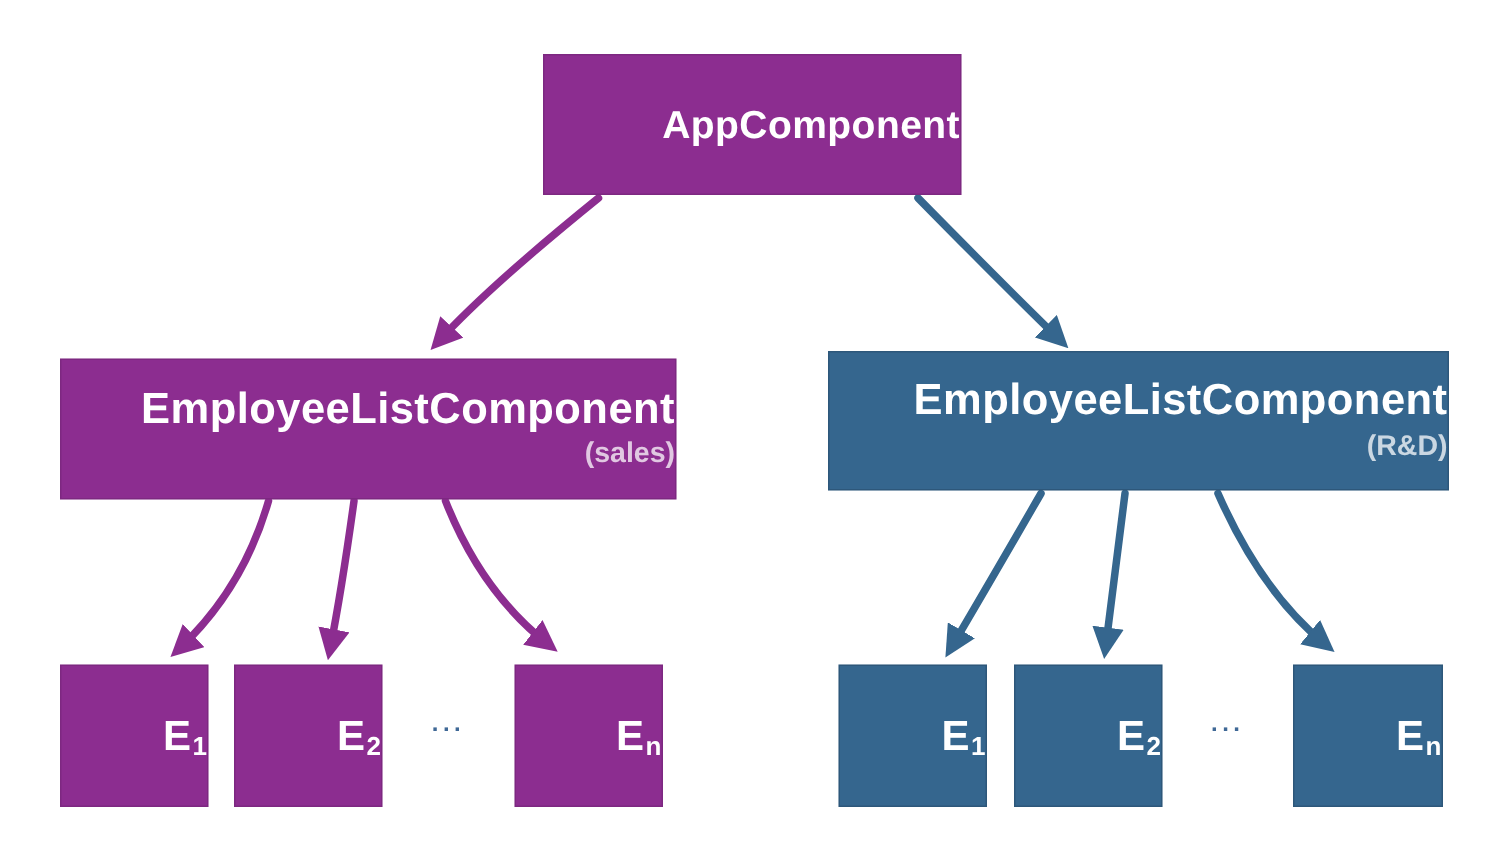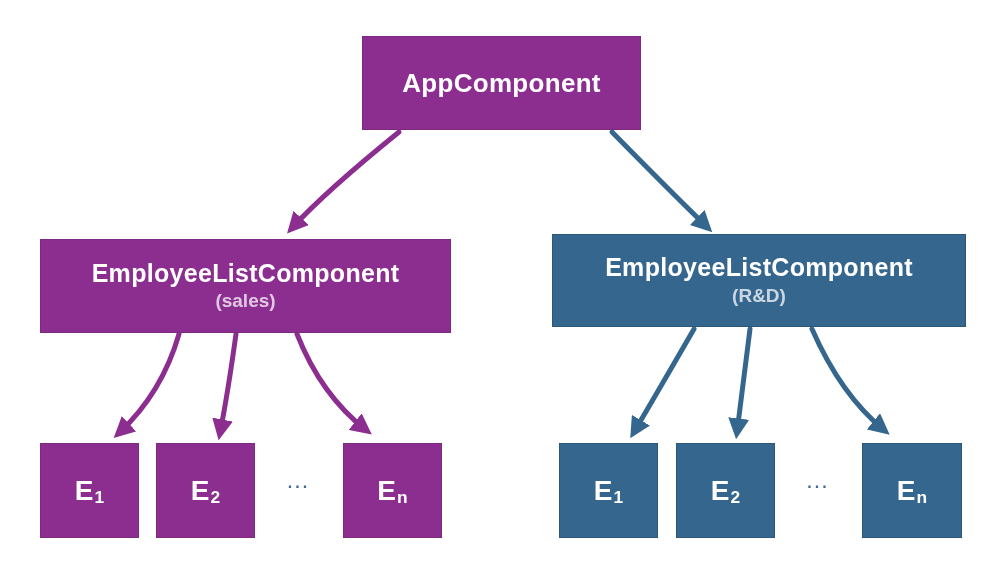--- a/index.html
+++ b/index.html
@@ -19,39 +19,39 @@
     position: absolute;
     left: 0; top: 0;
     width: 1000px;
     height: 577px;
     pointer-events: none;
   }
   .node {
     position: absolute;
     display: flex;
     flex-direction: column;
-    align-items: center;
+    align-items: flex-end;
     justify-content: center;
     color: #ffffff;
     font-weight: bold;
     text-align: center;
     box-sizing: border-box;
   }
   .purple { background: #8c2d90; border: 1px solid rgba(0,0,0,0.10); }
   .blue   { background: #35668e; border: 1px solid rgba(0,0,0,0.14); }
 
   .app-node {
     left: 362px; top: 36px;
     width: 279px; height: 94px;
     font-size: 26px;
     letter-spacing: 0.3px;
   }
   .elc-sales { left: 40px;  top: 239px; width: 411px; height: 94px; }
   .elc-rnd   { left: 552px; top: 234px; width: 414px; height: 93px; }
-  .elc-title { font-size: 25px; line-height: 1.1; letter-spacing: 0.3px; }
+  .elc-title { font-size: 29px; line-height: 1.1; letter-spacing: 0.3px; }
   .elc-sub   { font-size: 19px; margin-top: 3px; color: rgba(255,255,255,0.74); }
 
   .leaf {
     width: 99px; height: 95px;
     top: 443px;
     font-size: 28px;
   }
   .leaf-s1 { left: 40px; }
   .leaf-s2 { left: 156px; }
   .leaf-sn { left: 343px; }

